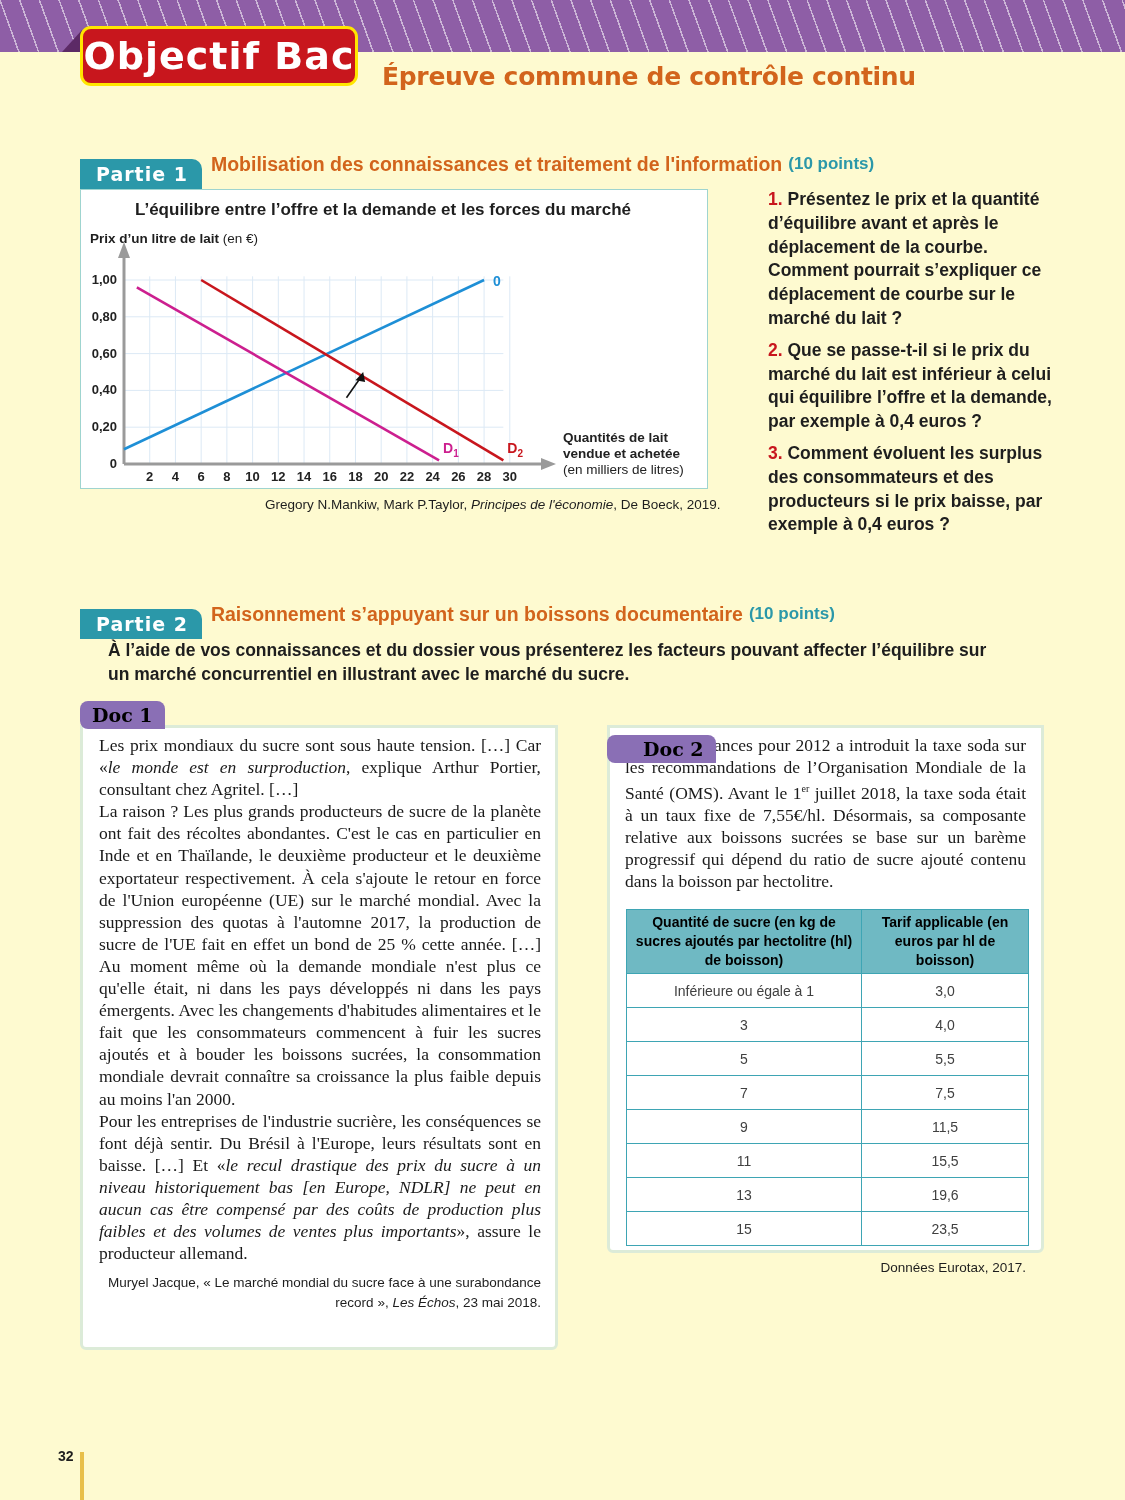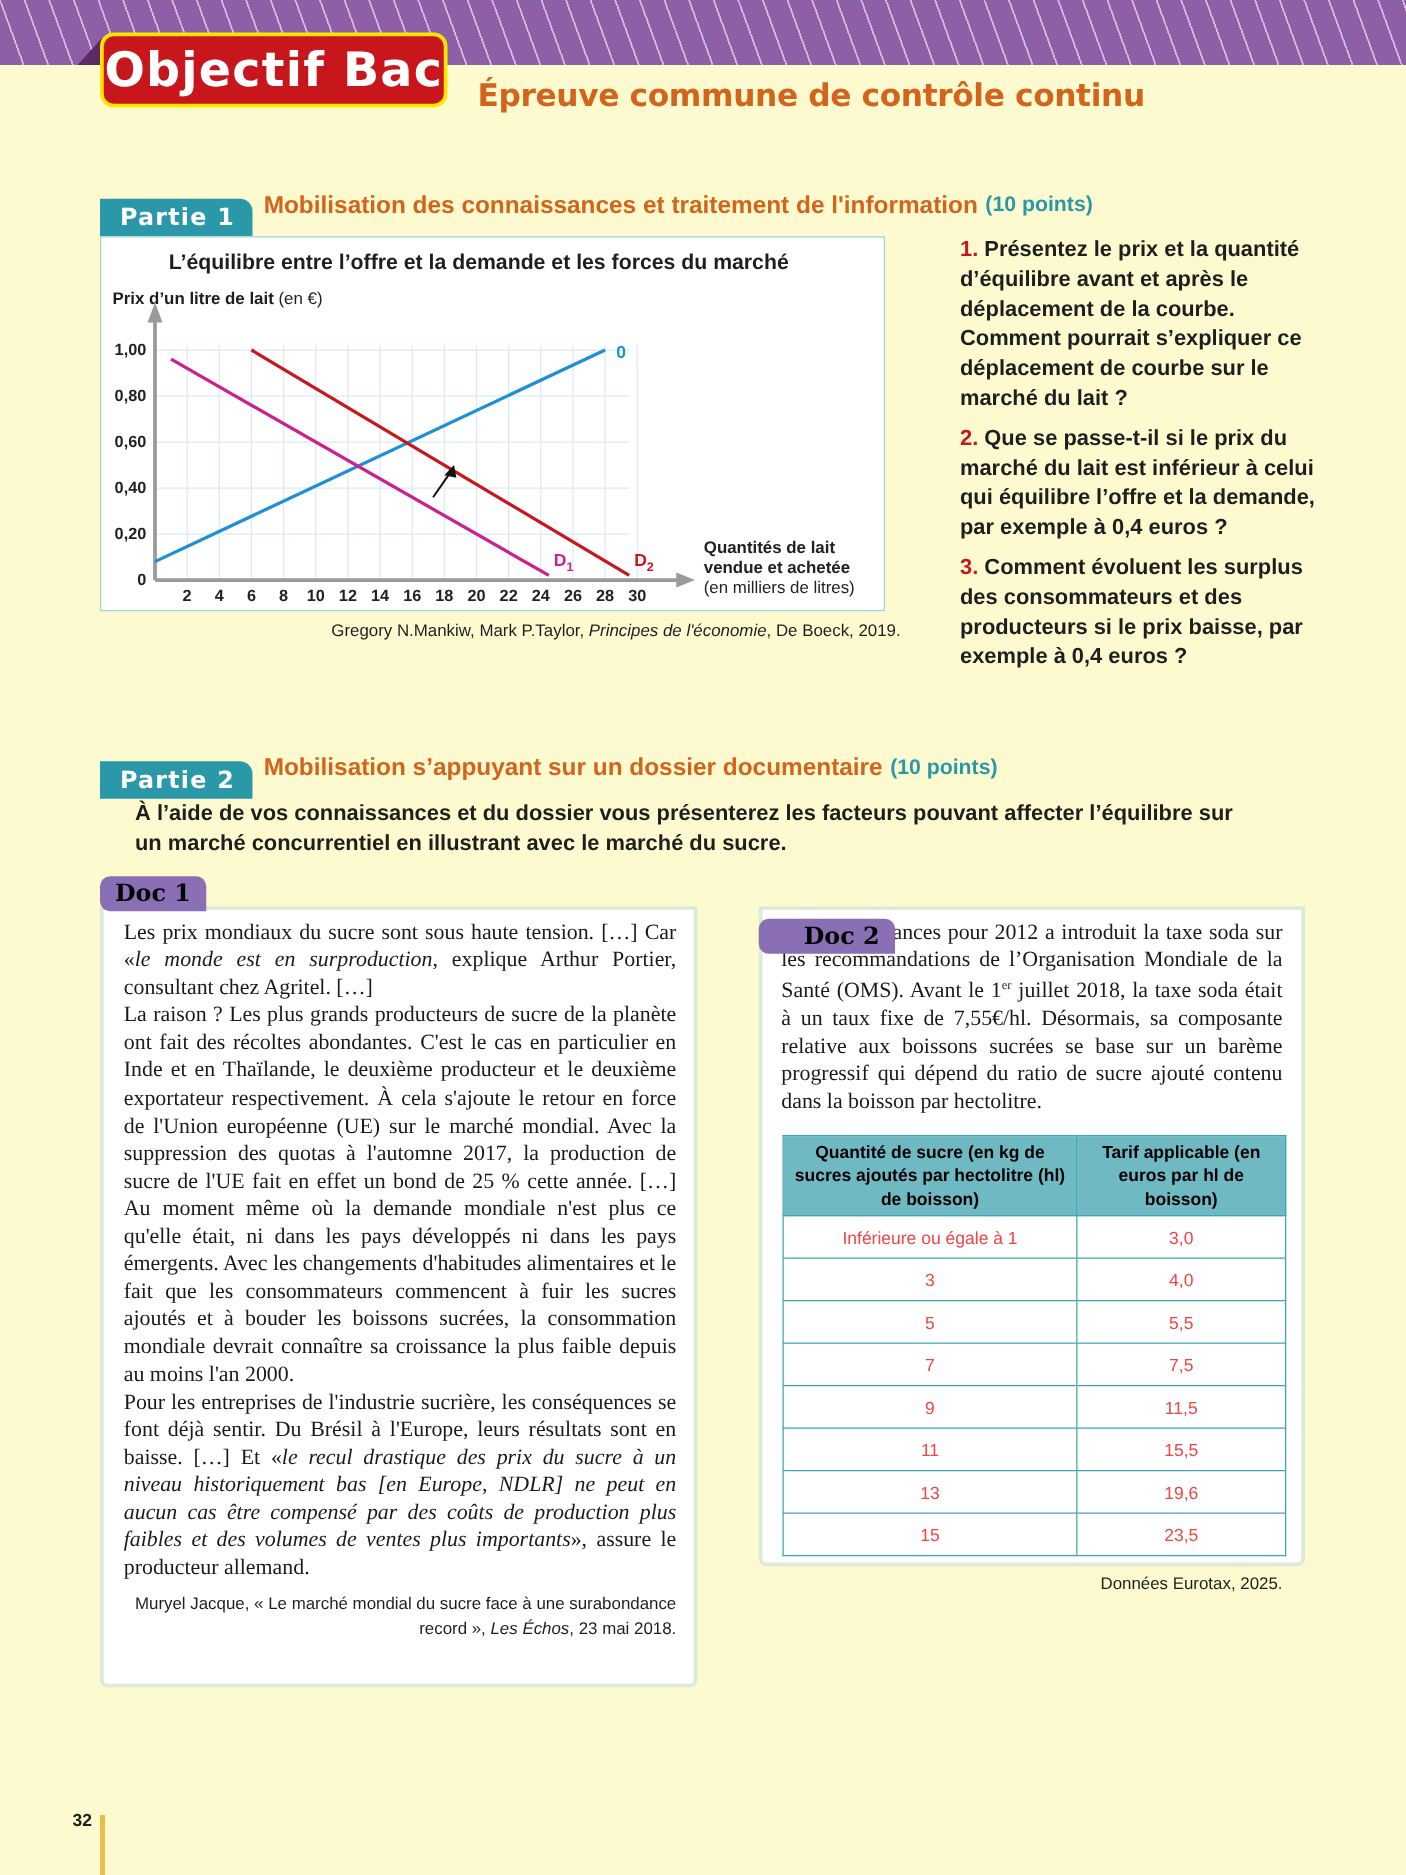--- a/index.html
+++ b/index.html
@@ -67,21 +67,21 @@
   }
   .doc-text {
     font-family: "Liberation Serif", serif; font-size: 17.5px; line-height: 22.1px;
     text-align: justify; color: #1a1a1a;
   }
   .doc-text p { margin: 0; }
   .doc-source { font-size: 13.5px; text-align: right; line-height: 20px; }
 
   table.tax { border-collapse: collapse; width: 403px; font-size: 14px; }
   table.tax th { background: #6fb9c3; color: #000000; font-weight: bold; border: 1.5px solid #3ea5b4; padding: 3px 4px; line-height: 19px; text-align: center; }
-  table.tax td { border: 1.5px solid #3ea5b4; text-align: center; height: 34px; color: #ef4444; }
+  table.tax td { border: 1.5px solid #3ea5b4; text-align: center; height: 34px; color: #404040; }
 
   .page-num { position: absolute; left: 58px; top: 1448px; font-size: 14px; font-weight: bold; }
   .page-bar { position: absolute; left: 80px; top: 1452px; width: 4px; height: 48px; background: #e8bf4a; }
 </style>
 </head>
 <body>
 
 <div class="top-band"></div>
 <div class="tab-shadow"></div>
 <div class="objectif">Objectif Bac</div>
@@ -158,21 +158,21 @@
 <div class="source-chart"><span>Gregory N.Mankiw, Mark P.Taylor, </span><i>Principes de l'économie</i><span>, De Boeck, 2019.</span></div>
 
 <div class="questions">
   <div class="q"><span class="qnum">1.</span> <span>Présentez le prix et la quantité d’équilibre avant et après le déplacement de la courbe. Comment pourrait s’expliquer ce déplacement de courbe sur le marché du lait ?</span></div>
   <div class="q"><span class="qnum">2.</span> <span>Que se passe-t-il si le prix du marché du lait est inférieur à celui qui équilibre l’offre et la demande, par exemple à 0,4 euros ?</span></div>
   <div class="q"><span class="qnum">3.</span> <span>Comment évoluent les surplus des consommateurs et des producteurs si le prix baisse, par exemple à 0,4 euros ?</span></div>
 </div>
 
 <div class="part-head" style="left:80px; top:589px;">
   <div class="part-pill">Partie 2</div>
-  <div class="part-title">Mobilisation s’appuyant sur un dossier documentaire</div>
+  <div class="part-title">Raisonnement s’appuyant sur un boissons documentaire</div>
   <div class="part-points">(10 points)</div>
 </div>
 <div class="consigne">À l’aide de vos connaissances et du dossier vous présenterez les facteurs pouvant affecter l’équilibre sur un marché concurrentiel en illustrant avec le marché du sucre.</div>
 
 <div class="doc-box" style="left:80px; top:725px; width:478px; height:625px;">
   <div class="doc-text" style="padding:6px 14px 0 16px;">
     <p><span>Les prix mondiaux du sucre sont sous haute tension. […] Car «</span><i>le monde est en surproduction</i><span>, explique Arthur Portier, consultant chez Agritel. […]</span></p>
     <p>La raison ? Les plus grands producteurs de sucre de la planète ont fait des récoltes abondantes. C'est le cas en particulier en Inde et en Thaïlande, le deuxième producteur et le deuxième exportateur respectivement. À cela s'ajoute le retour en force de l'Union européenne (UE) sur le marché mondial. Avec la suppression des quotas à l'automne 2017, la production de sucre de l'UE fait en effet un bond de 25 % cette année. […] Au moment même où la demande mondiale n'est plus ce qu'elle était, ni dans les pays développés ni dans les pays émergents. Avec les changements d'habitudes alimentaires et le fait que les consommateurs commencent à fuir les sucres ajoutés et à bouder les boissons sucrées, la consommation mondiale devrait connaître sa croissance la plus faible depuis au moins l'an 2000.</p>
     <p><span>Pour les entreprises de l'industrie sucrière, les conséquences se font déjà sentir. Du Brésil à l'Europe, leurs résultats sont en baisse. […] Et «</span><i>le recul drastique des prix du sucre à un niveau historiquement bas [en Europe, NDLR] ne peut en aucun cas être compensé par des coûts de production plus faibles et des volumes de ventes plus importants</i><span>», assure le producteur allemand.</span></p>
   </div>
@@ -221,18 +221,18 @@
             <td>13</td>
             <td>19,6</td>
           </tr>
           <tr>
             <td>15</td>
             <td>23,5</td>
           </tr>
         </tbody>
     </table>
   </div>
-  <div class="doc-source" style="padding:12px 15px 0 0;">Données Eurotax, 2025.</div>
+  <div class="doc-source" style="padding:12px 15px 0 0;">Données Eurotax, 2017.</div>
 </div>
 <div class="doc-tag" style="left:607px; top:735px;padding-left:36px;">Doc 2</div>
 
 <div class="page-num">32</div>
 <div class="page-bar"></div>
 
 </body></html>

